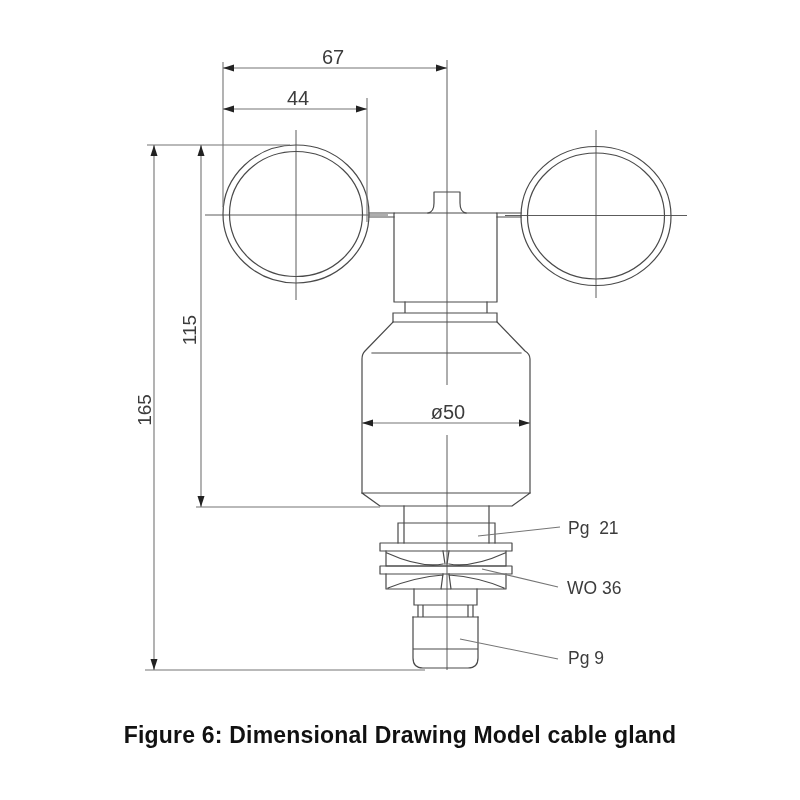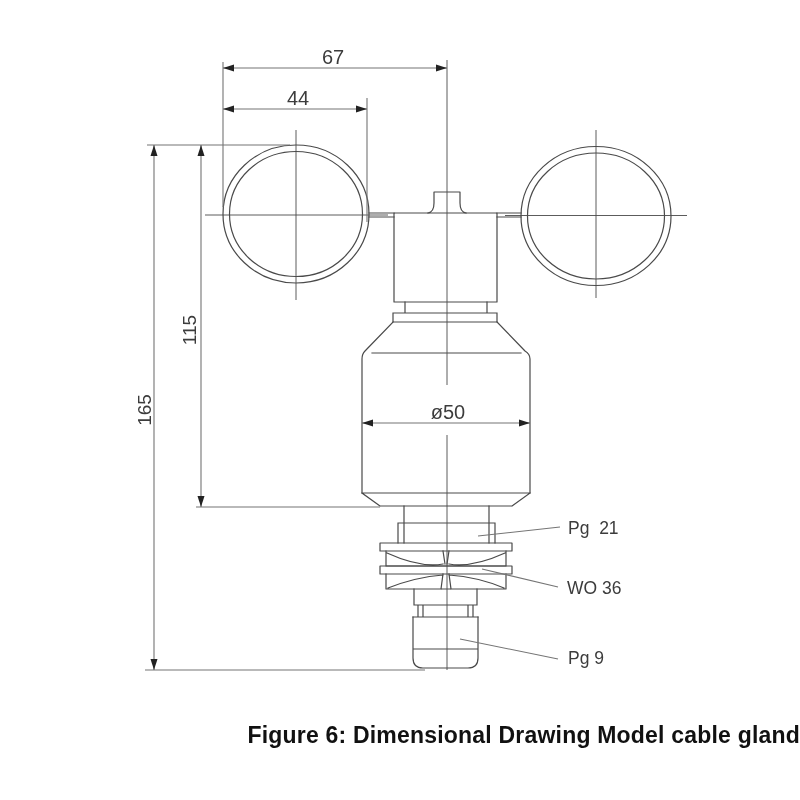--- a/index.html
+++ b/index.html
@@ -10,21 +10,21 @@
   body{background:var(--background);font-family:"Liberation Sans",sans-serif;}
   .page{position:relative;width:800px;height:782px;background:var(--background);overflow:hidden;}
   svg.drawing{position:absolute;left:0;top:0;}
   .ol{stroke:var(--outline);stroke-width:1.2;fill:none;stroke-linecap:square;stroke-linejoin:round;}
   .cl{stroke:var(--outline);stroke-width:0.9;fill:none;}
   .dl{stroke:var(--dimension);stroke-width:1.1;fill:none;}
   .ar{fill:var(--arrow);stroke:none;}
   .dt{fill:var(--text);font-size:20px;font-family:"Liberation Sans",sans-serif;}
   .dtv{fill:var(--text);font-size:19px;font-family:"Liberation Sans",sans-serif;}
   .lt{fill:var(--text);font-size:17.5px;font-family:"Liberation Sans",sans-serif;}
-  .caption{position:absolute;left:0;right:0;top:722px;text-align:right;
+  .caption{position:absolute;left:0;right:0;top:722px;text-align:center;
            font-size:23px;font-weight:bold;color:var(--caption);
            font-family:"Liberation Sans",sans-serif;letter-spacing:0.2px;}
 </style>
 </head>
 <body>
 
 <div class="page">
 
   <svg class="drawing" width="800" height="800" viewBox="0 0 800 800">
 

